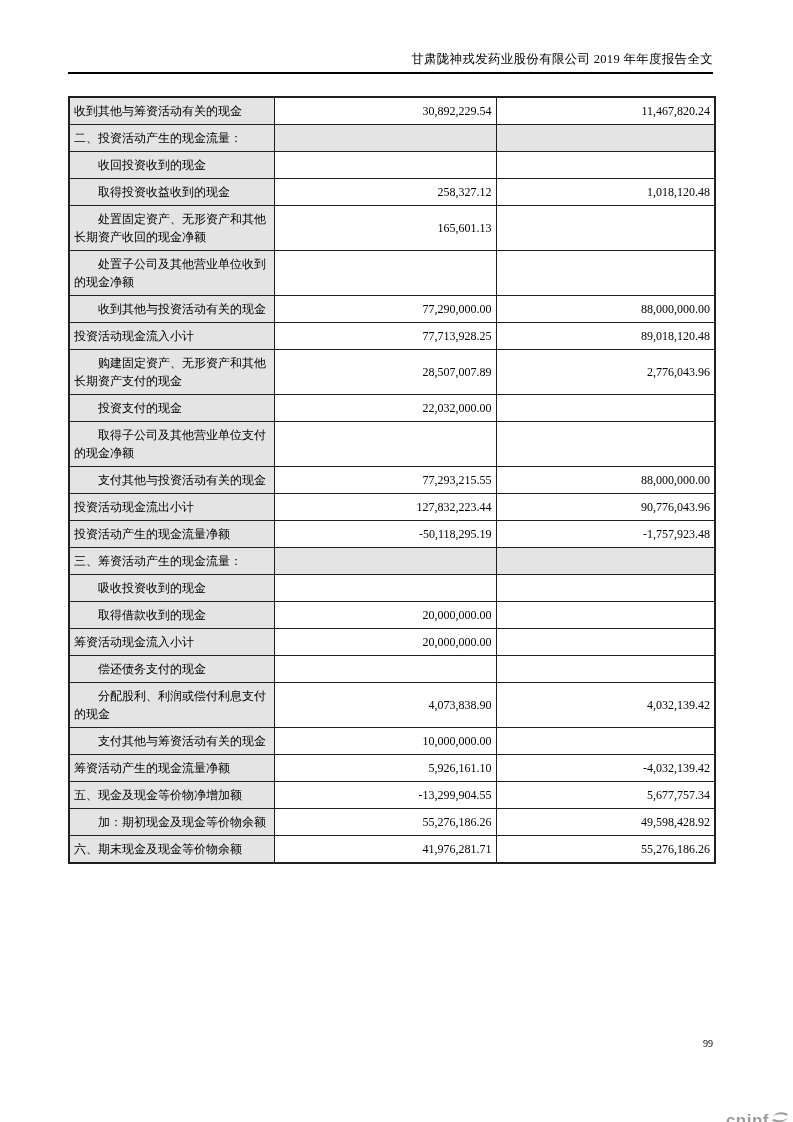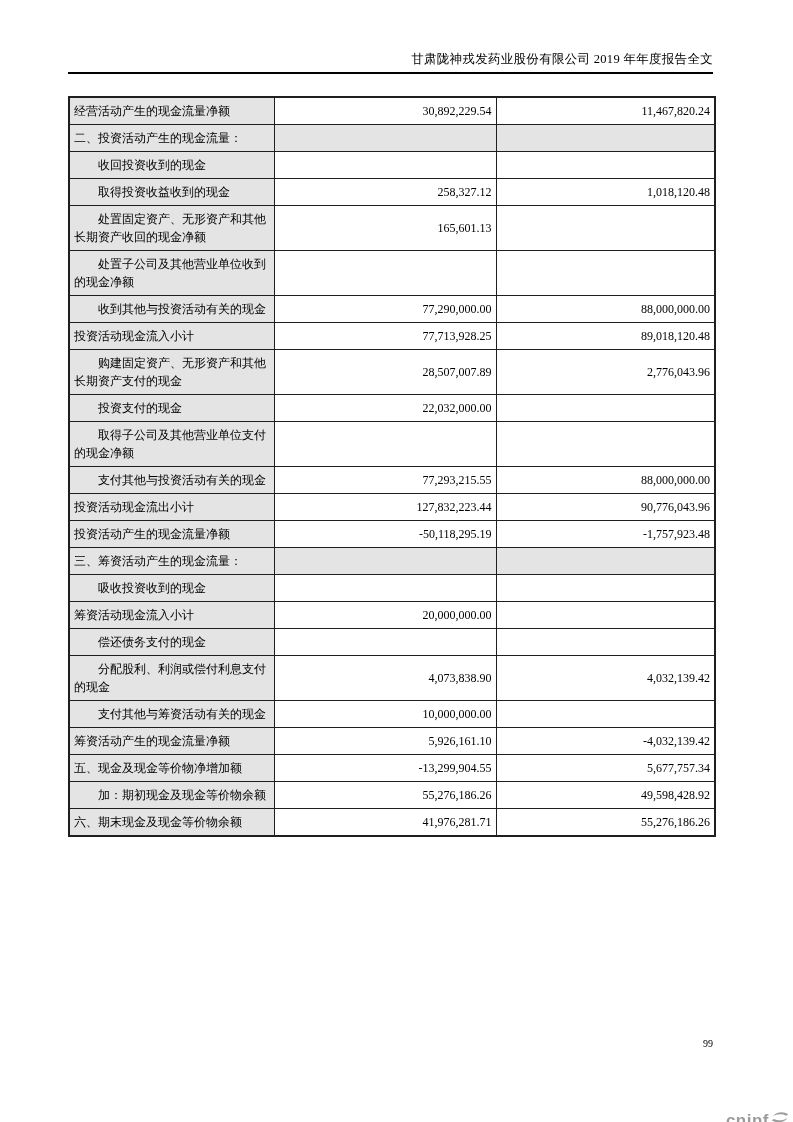--- a/index.html
+++ b/index.html
@@ -62,21 +62,21 @@
 
 <div class="table-wrap">
   <table class="cashflow">
     <colgroup>
       <col style="width:205px">
       <col style="width:222px">
       <col style="width:219px">
     </colgroup>
     <tbody id="table-body">
         <tr>
-          <td class="label">经营活动产生的现金流量净额</td>
+          <td class="label">收到其他与筹资活动有关的现金</td>
           <td class="value">30,892,229.54</td>
           <td class="value">11,467,820.24</td>
         </tr>
         <tr class="section">
           <td class="label">二、投资活动产生的现金流量：</td>
           <td class="value" style="background: var(--shade);"></td>
           <td class="value" style="background: var(--shade);"></td>
         </tr>
         <tr>
           <td class="label indent">收回投资收到的现金</td>
@@ -139,20 +139,25 @@
           <td class="value">-1,757,923.48</td>
         </tr>
         <tr class="section">
           <td class="label">三、筹资活动产生的现金流量：</td>
           <td class="value" style="background: var(--shade);"></td>
           <td class="value" style="background: var(--shade);"></td>
         </tr>
         <tr>
           <td class="label indent">吸收投资收到的现金</td>
           <td class="value"></td>
+          <td class="value"></td>
+        </tr>
+        <tr>
+          <td class="label indent">取得借款收到的现金</td>
+          <td class="value">20,000,000.00</td>
           <td class="value"></td>
         </tr>
         <tr>
           <td class="label">筹资活动现金流入小计</td>
           <td class="value">20,000,000.00</td>
           <td class="value"></td>
         </tr>
         <tr>
           <td class="label indent">偿还债务支付的现金</td>
           <td class="value"></td>

